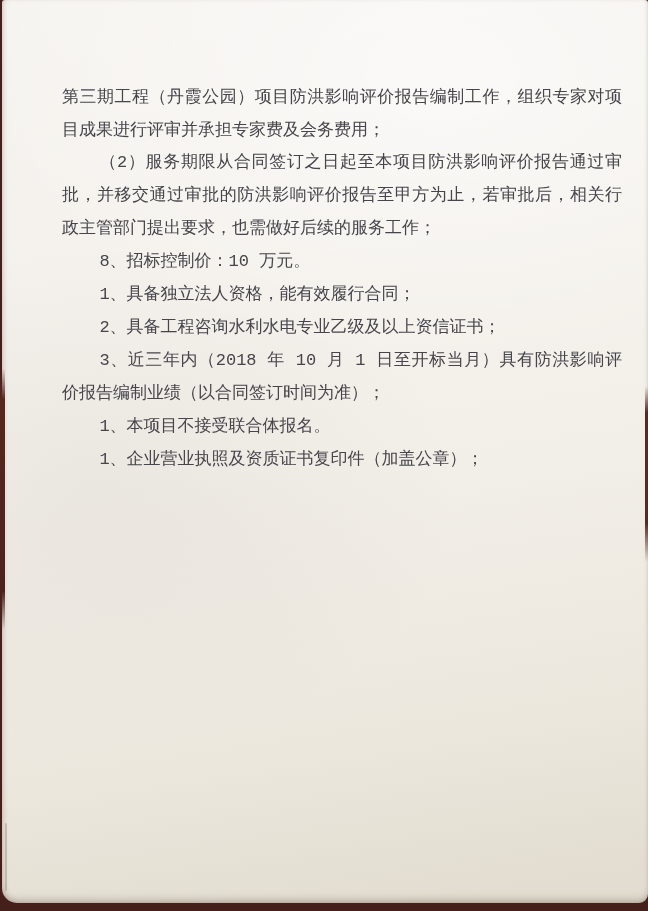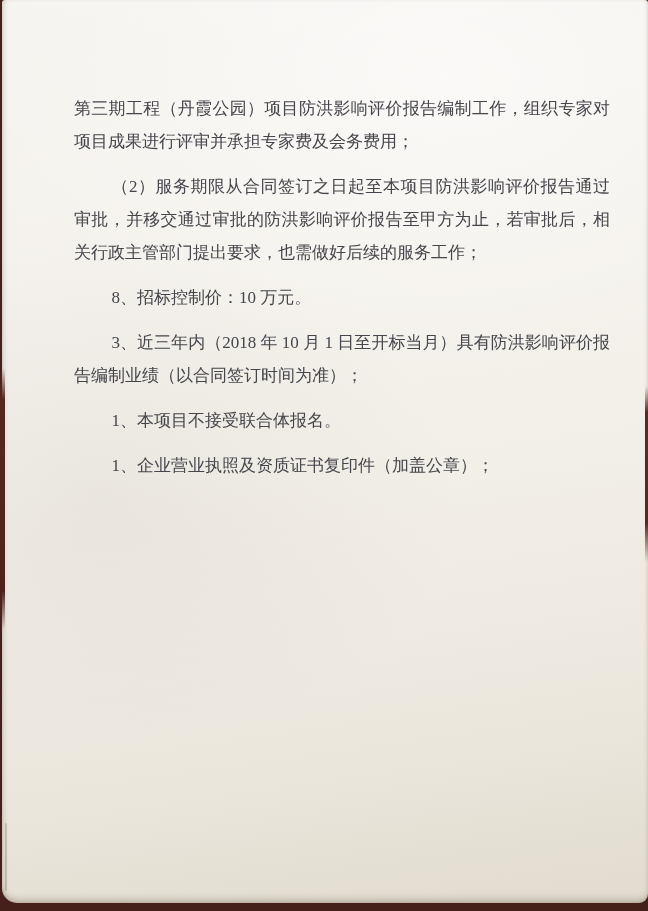--- a/index.html
+++ b/index.html
@@ -69,41 +69,44 @@
     left: 60px;
     right: 26px;
     top: 80px;
     color: #45454b;
     font-size: 17px;
     line-height: 33px;
     text-align: justify;
     letter-spacing: 0px;
   }
   .content p {
-    margin: 12px;
+    margin: 0;
   }
   .content p.indent {
     text-indent: 2.2em;
+    font-family: Liberation Mono, monospace;
   }
   .content p.heading {
     font-weight: 700;
     color: #303036;
   }
 </style>
 </head>
 <body>
 
 <div class="surface">
   <div class="paper">
     <div class="crease-bottom-left"></div>
     <div class="content">
 
     <p>第三期工程（丹霞公园）项目防洪影响评价报告编制工作，组织专家对项目成果进行评审并承担专家费及会务费用；</p>
         <p class="indent">（2）服务期限从合同签订之日起至本项目防洪影响评价报告通过审批，并移交通过审批的防洪影响评价报告至甲方为止，若审批后，相关行政主管部门提出要求，也需做好后续的服务工作；</p>
         <p class="indent">8、招标控制价：10 万元。</p>
+        <p class="indent">1、具备独立法人资格，能有效履行合同；</p>
+        <p class="indent">2、具备工程咨询水利水电专业乙级及以上资信证书；</p>
         <p class="indent">3、近三年内（2018 年 10 月 1 日至开标当月）具有防洪影响评价报告编制业绩（以合同签订时间为准）；</p>
         <p class="indent">1、本项目不接受联合体报名。</p>
         <p class="indent">1、企业营业执照及资质证书复印件（加盖公章）；</p>
       </div>
   </div>
   <div class="edge-left-mid"></div>
   <div class="edge-right-mid"></div>
 </div>
 
 </body></html>

